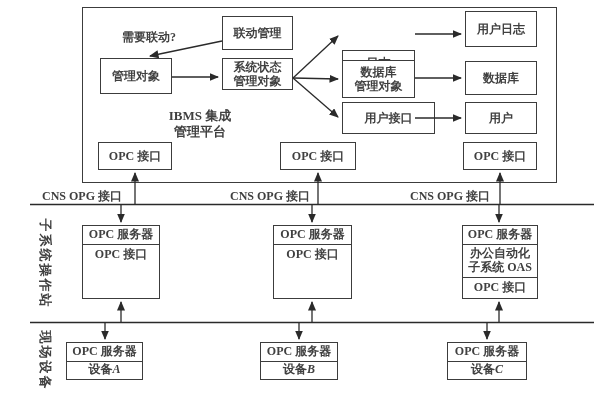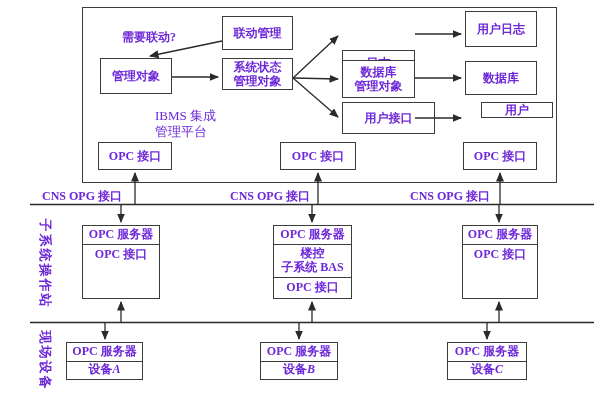--- a/index.html
+++ b/index.html
@@ -1,28 +1,28 @@
 <!DOCTYPE html>
 <html><head>
 <meta charset="utf-8">
 <style>
   html,body{margin:0;padding:0;background:#ffffff;}
   .stage{position:relative;width:600px;height:400px;background:#ffffff;overflow:hidden;
-         font-family:"Liberation Serif","DejaVu Serif",serif;color:#6d28d9;}
+         font-family:"Liberation Serif","DejaVu Serif",serif;color:#404040;}
   .abs{position:absolute;box-sizing:border-box;}
   .bigbox{border:1.4px solid #3c3c3c;}
   .box{border:1.2px solid #3c3c3c;background:#ffffff;display:flex;flex-direction:column;
        align-items:center;justify-content:center;text-align:center;
        font-weight:bold;font-size:12px;line-height:1.2;}
   .stack{border:1.2px solid #3c3c3c;background:#ffffff;display:flex;flex-direction:column;}
   .stack .row{display:flex;align-items:center;justify-content:center;text-align:center;
        font-weight:bold;font-size:12px;line-height:1.15;}
   .stack .row + .row{border-top:1.2px solid #3c3c3c;}
   .label{font-weight:bold;font-size:12px;white-space:nowrap;}
-  .title{font-weight:normal;font-size:13px;line-height:1.25;text-align:left;white-space:nowrap;}
+  .title{font-weight:bold;font-size:13px;line-height:1.25;text-align:center;white-space:nowrap;}
   .vlabel{font-weight:bold;font-size:13px;text-align:center;white-space:nowrap;
           transform:rotate(90deg);transform-origin:center center;letter-spacing:2px;}
   .buslabel{font-weight:bold;font-size:12px;white-space:nowrap;text-align:center;}
   svg.overlay{position:absolute;left:0;top:0;pointer-events:none;}
   i.dev{font-style:italic;font-family:"Liberation Serif","DejaVu Serif",serif;}
 </style>
 </head>
 <body>
 
 <div class="stage">
@@ -49,21 +49,21 @@
 
   <div class="abs box" style="left:342px;top:60px;width:73px;height:38px;">
     <span>数据库</span>
     <span>管理对象</span>
   </div>
 
   <div class="abs box" style="left:465px;top:61px;width:72px;height:34px;">数据库</div>
 
   <div class="abs box" style="left:342px;top:102px;width:93px;height:32px;">用户接口</div>
 
-  <div class="abs box" style="left:465px;top:102px;width:72px;height:16px;margin-left:16px;">用户</div>
+  <div class="abs box" style="left:465px;top:102px;width:72px;height:32px;">用户</div>
 
   <div class="abs title" style="left:155px;top:108px;width:90px;">
     <span>IBMS 集成</span><br>
     <span>管理平台</span>
   </div>
 
   <div class="abs box" style="left:98px;top:142px;width:74px;height:28px;">OPC 接口</div>
   <div class="abs box" style="left:280px;top:142px;width:76px;height:28px;">OPC 接口</div>
   <div class="abs box" style="left:463px;top:142px;width:74px;height:28px;">OPC 接口</div>
 
@@ -74,29 +74,29 @@
   <div class="abs vlabel" style="left:3px;top:254px;width:86px;height:15px;">子系统操作站</div>
   <div class="abs vlabel" style="left:16px;top:353px;width:60px;height:15px;">现场设备</div>
 
   <div class="abs stack" style="left:82px;top:225px;width:78px;height:74px;">
     <div class="row" style="height:18px;">OPC 服务器</div>
     <div class="row" style="height:20px;">OPC 接口</div>
   </div>
 
   <div class="abs stack" style="left:273px;top:225px;width:79px;height:74px;">
     <div class="row" style="height:18px;">OPC 服务器</div>
-    <div class="row" style="flex:1;flex-direction:column;">
-      <span>楼控</span>
-      <span>子系统 BAS</span>
-    </div>
     <div class="row" style="height:20px;">OPC 接口</div>
   </div>
 
   <div class="abs stack" style="left:462px;top:225px;width:76px;height:74px;">
     <div class="row" style="height:18px;">OPC 服务器</div>
+    <div class="row" style="flex:1;flex-direction:column;">
+      <span>办公自动化</span>
+      <span>子系统 OAS</span>
+    </div>
     <div class="row" style="height:20px;">OPC 接口</div>
   </div>
 
   <div class="abs stack" style="left:66px;top:342px;width:77px;height:38px;">
     <div class="row" style="flex:1;">OPC 服务器</div>
     <div class="row" style="flex:1;">
       <span>设备 </span>
         <i class="dev">A</i>
     </div>
   </div>

